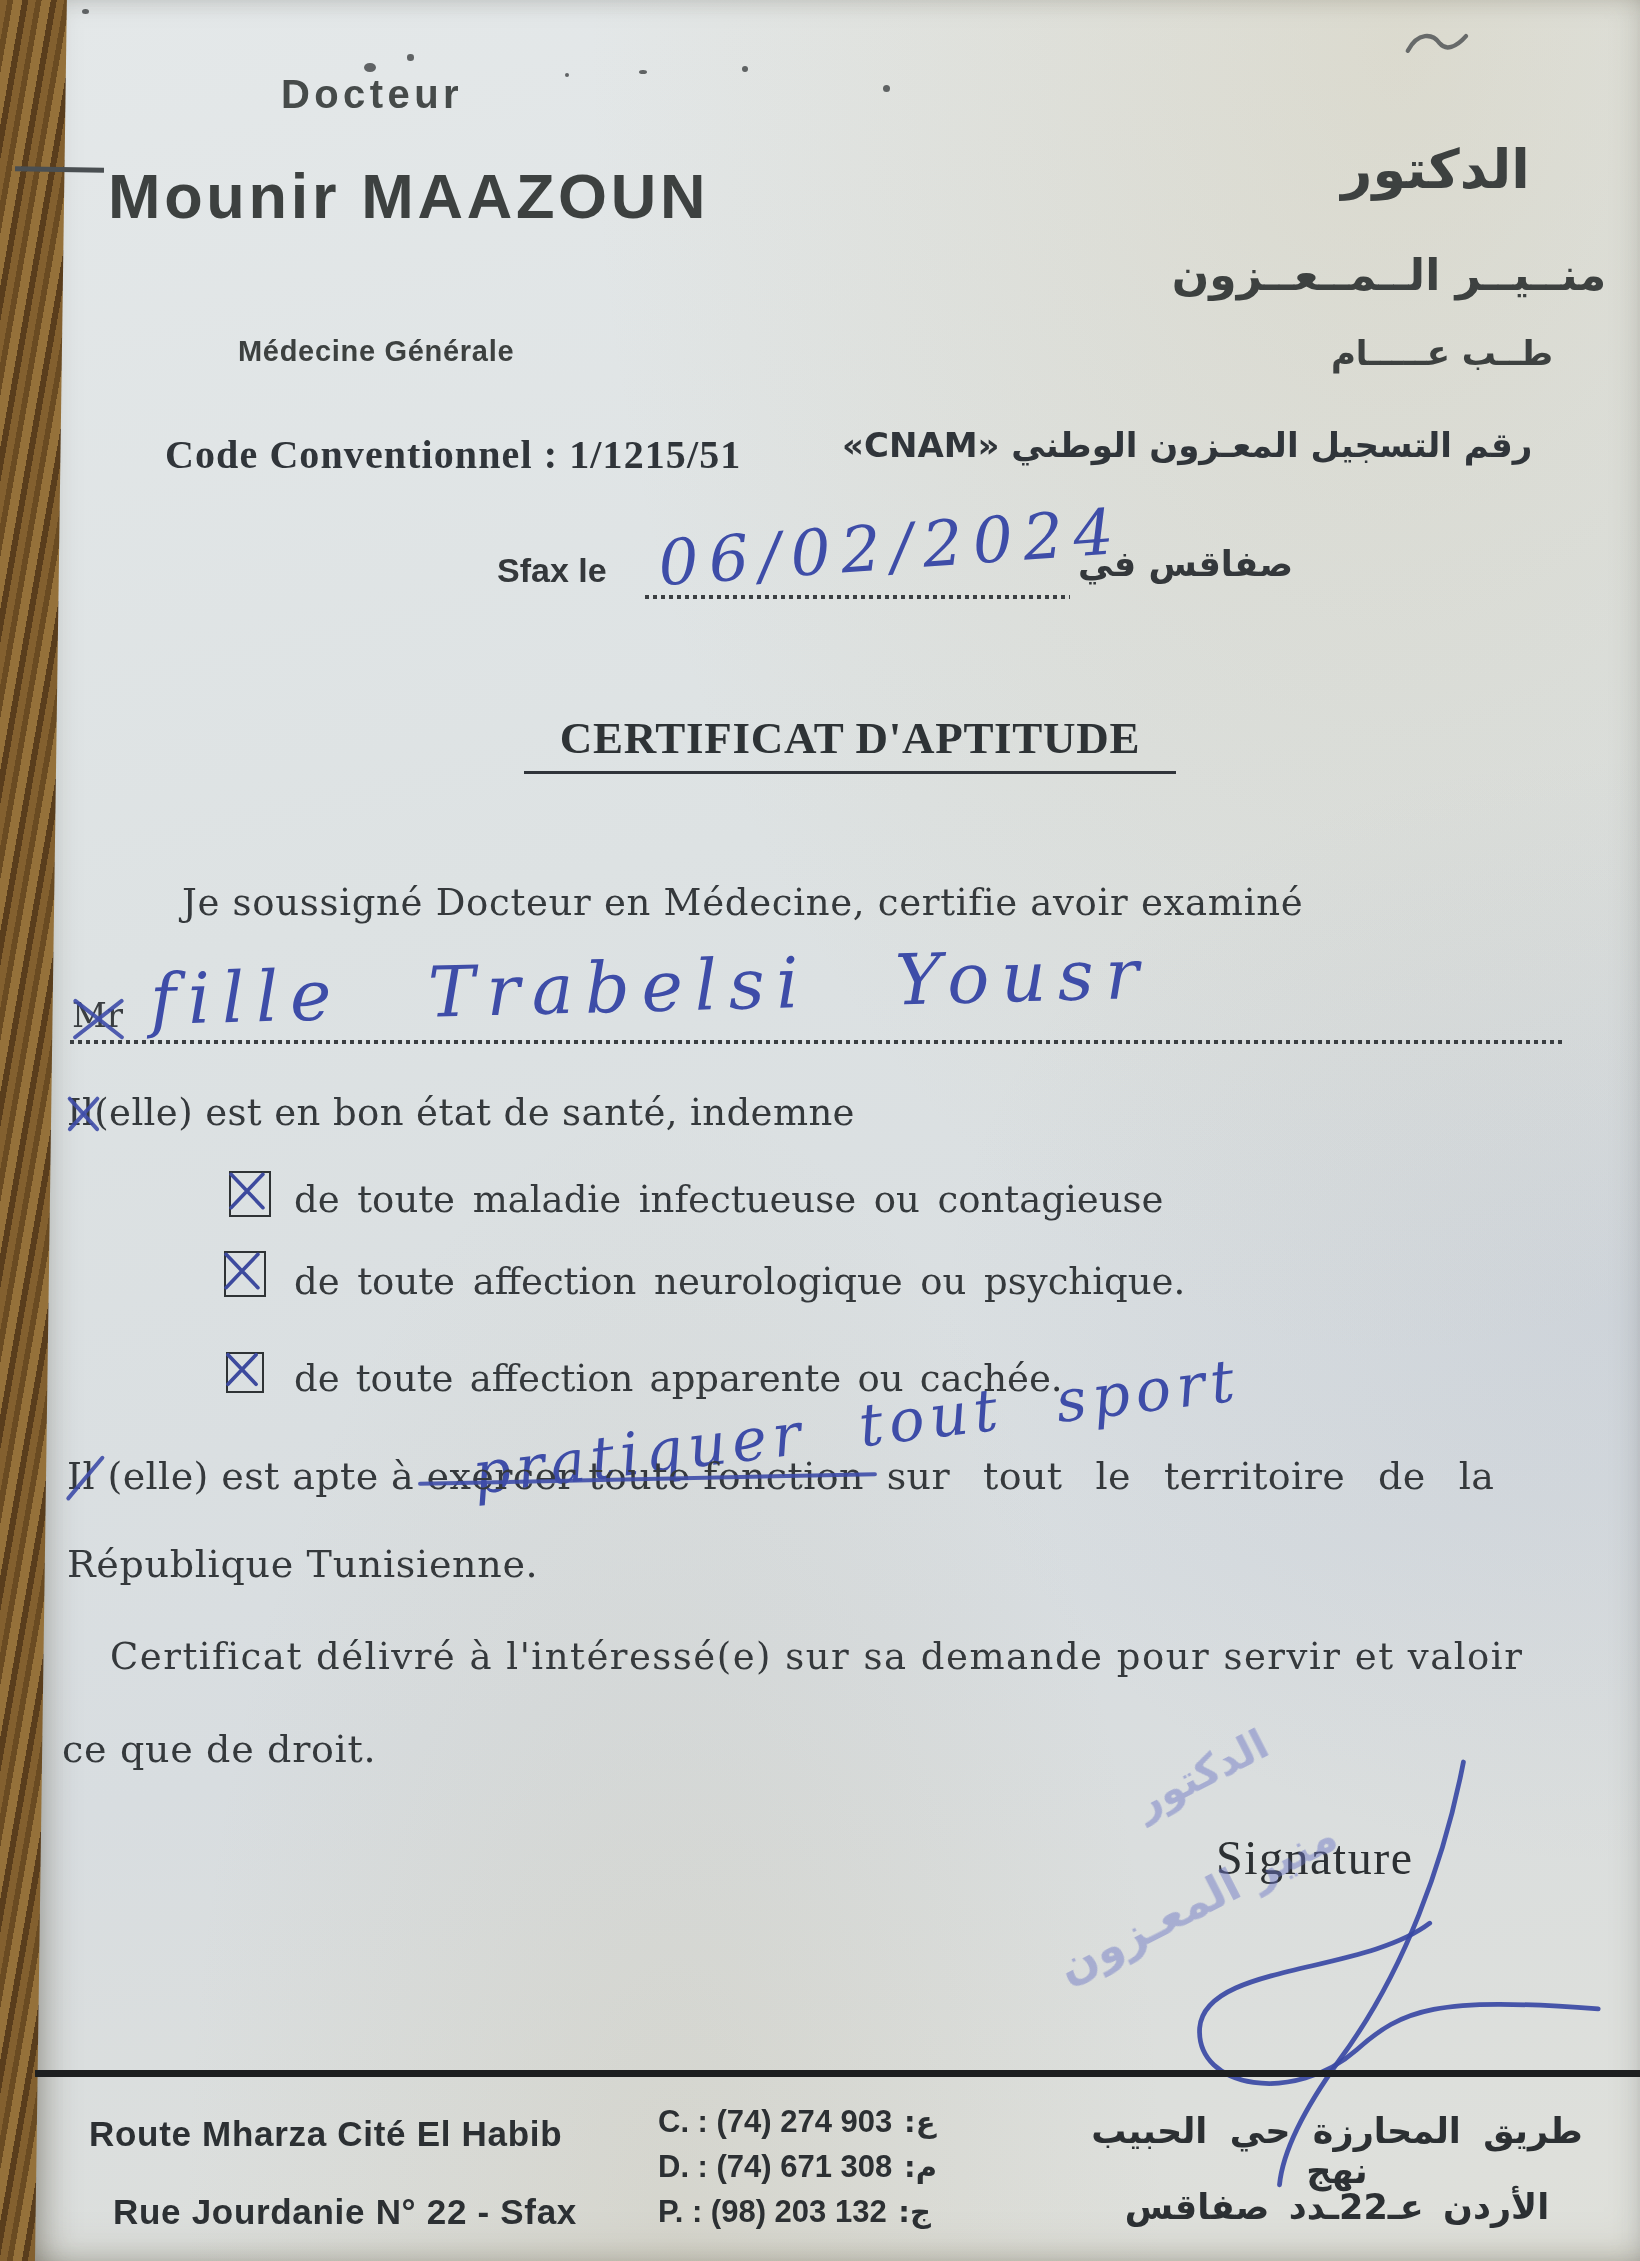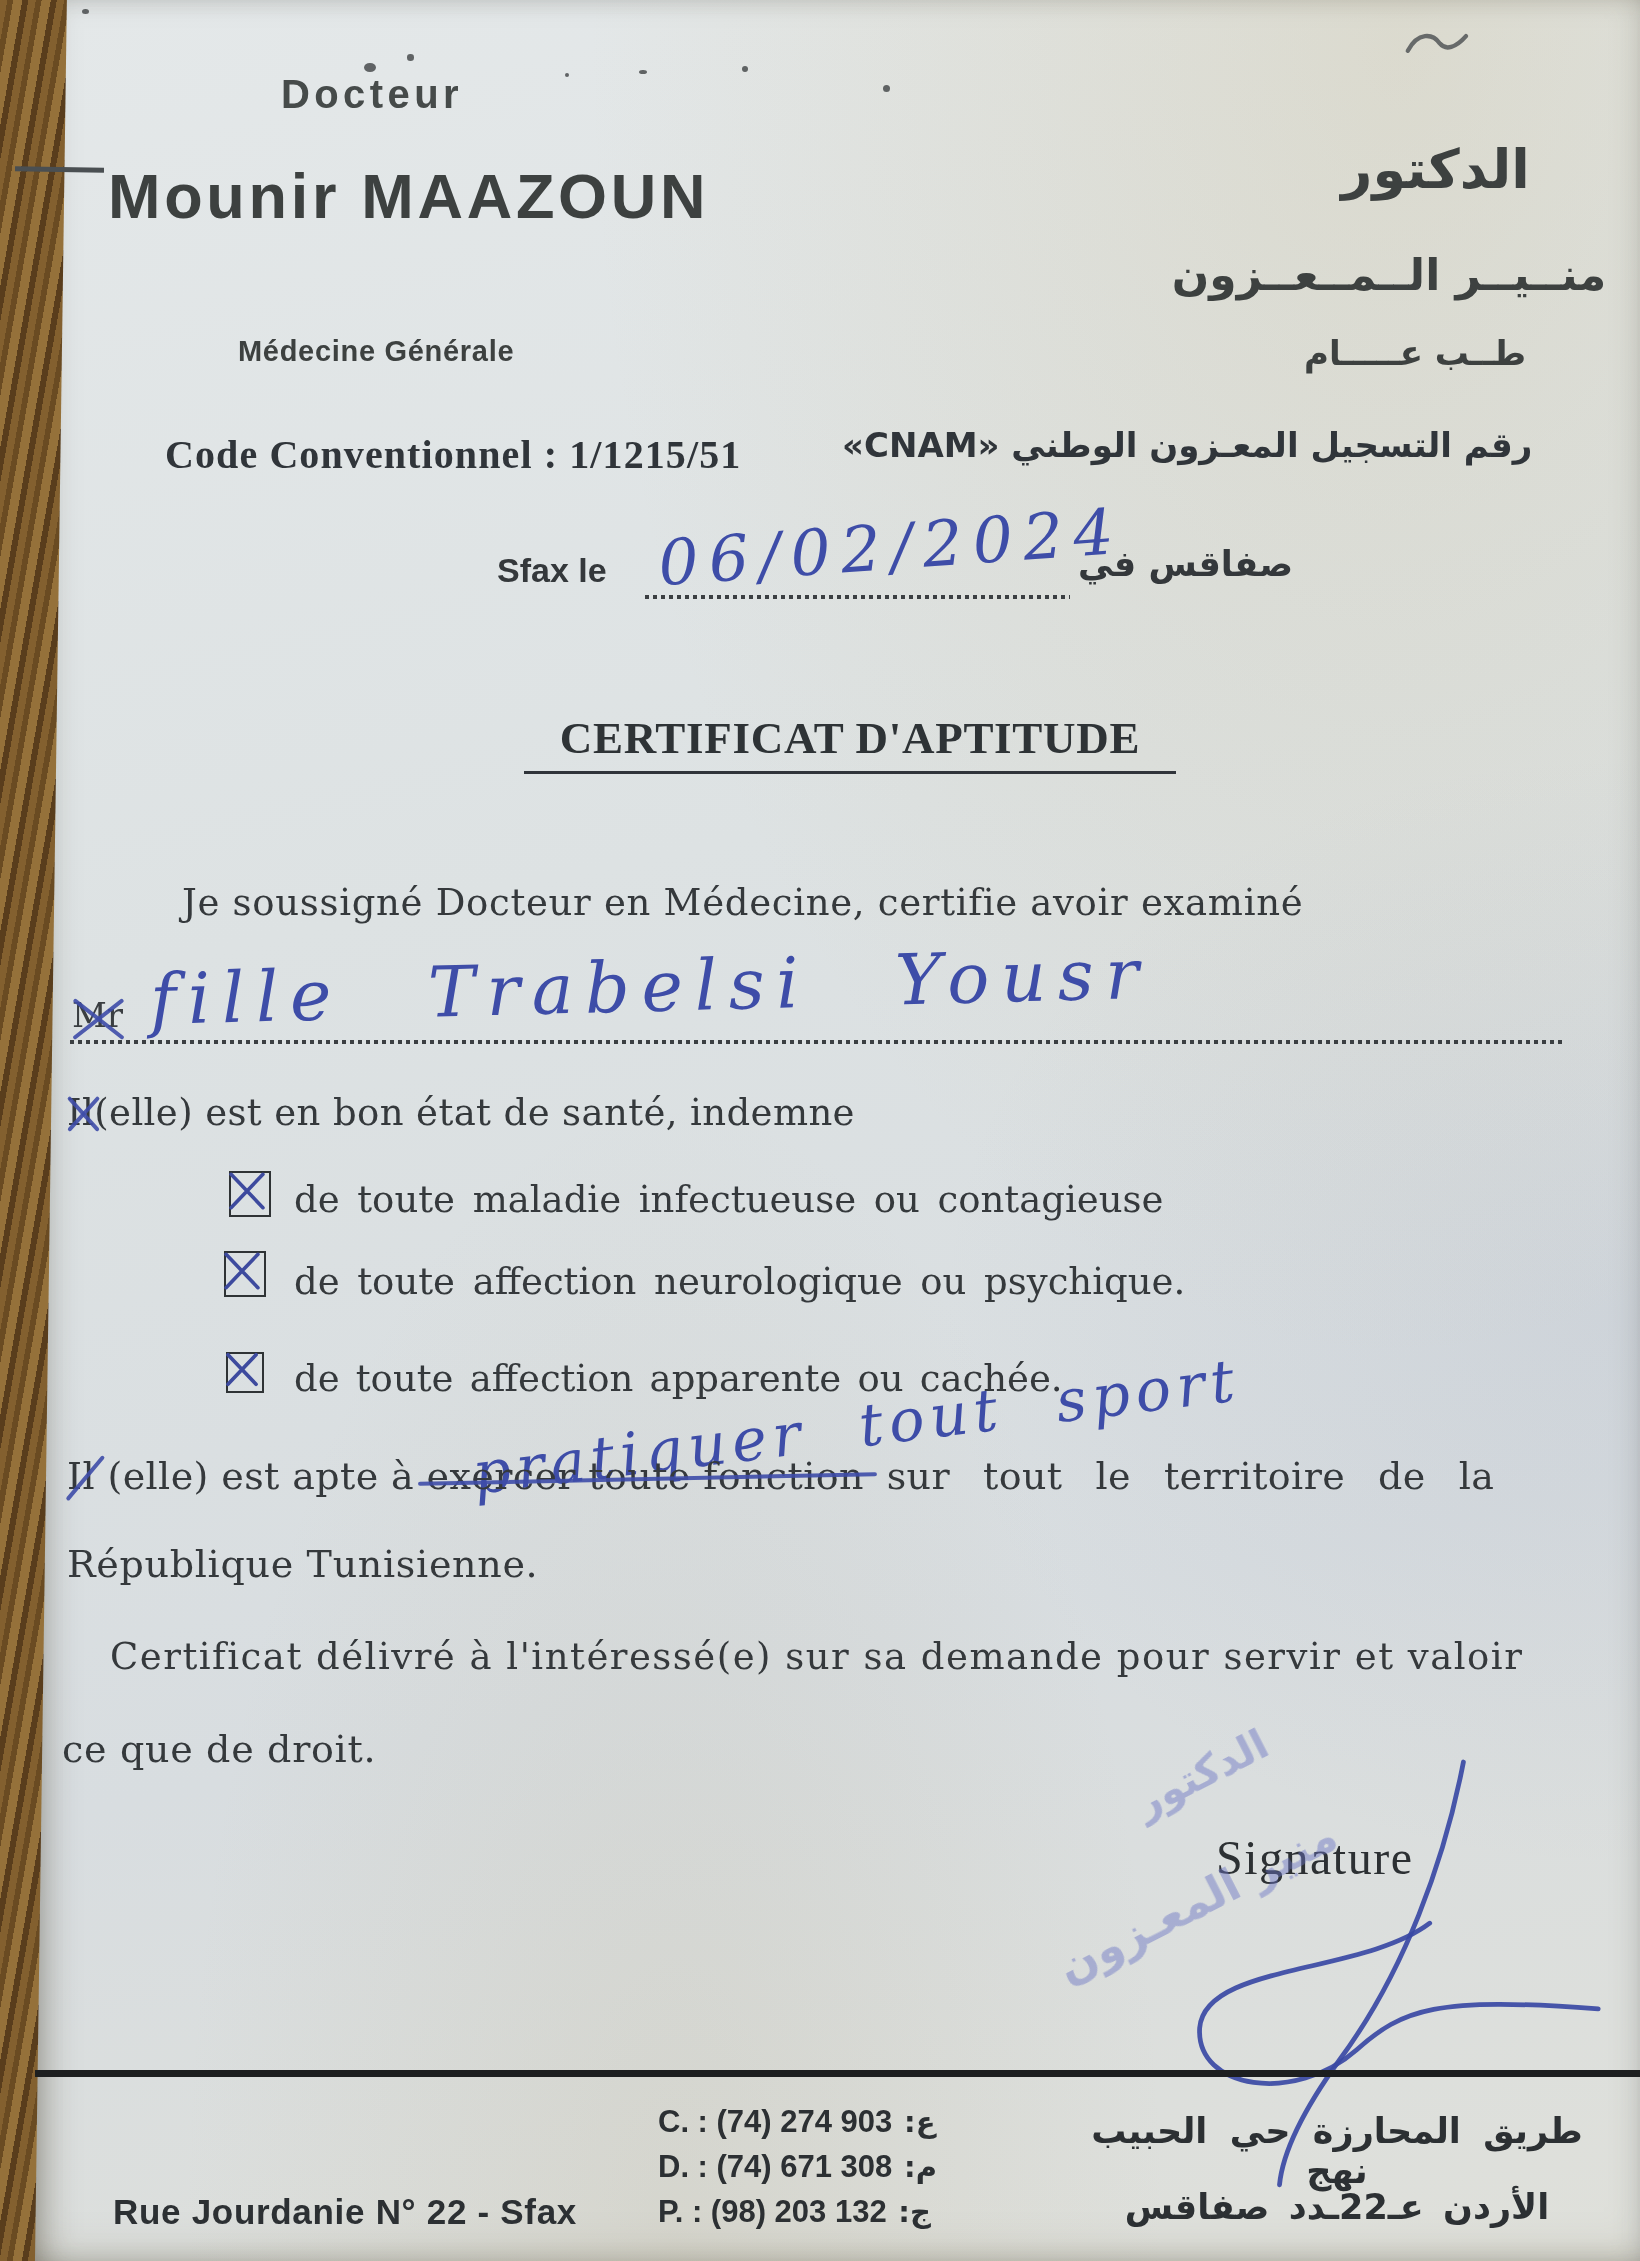--- a/index.html
+++ b/index.html
@@ -57,21 +57,21 @@
     <path d="M6 34 C 20 8, 40 10, 50 24 C 58 34, 72 30, 86 14" stroke="#4a4d50" stroke-width="6" fill="none" stroke-linecap="round" opacity=".8"></path>
   </svg>
   <div class="el" style="left:14.7px;top:167px;width:89px;height:5.1px;background:#4a4f52;transform:rotate(1deg);"></div>
 
   <div class="el sans" style="left:281px;top:72px;font-size:40px;font-weight:600;letter-spacing:4.4px;color:#464b4a;">Docteur</div>
   <div class="el sans" style="left:108px;top:160px;font-size:63px;font-weight:bold;letter-spacing:3.7px;color:#3d4140;">Mounir MAAZOUN</div>
   <div class="el sans" style="left:238px;top:335px;font-size:29px;font-weight:bold;letter-spacing:0.7px;color:#3d4140;">Médecine Générale</div>
 
   <div class="el ar" style="left:1311px;top:138px;width:249px;font-size:54px;font-weight:bold;text-align:center;color:#3d4140;">الدكتور</div>
   <div class="el ar" style="left:1140px;top:249px;width:498px;font-size:44px;font-weight:bold;text-align:center;color:#3d4140;">منــيــر الــمــعــزون</div>
-  <div class="el ar" style="left:1304px;top:333px;width:249px;font-size:34px;font-weight:bold;text-align:left;color:#3d4140;">طــب عـــــام</div>
+  <div class="el ar" style="left:1304px;top:333px;width:249px;font-size:34px;font-weight:bold;text-align:right;color:#3d4140;">طــب عـــــام</div>
 
   <div class="el serif" style="left:121px;top:431px;font-size:40px;font-weight:bold;letter-spacing:1.1px;color:#30353a;margin-left:44px;">Code Conventionnel : 1/1215/51</div>
   <div class="el ar" style="left:842px;top:425px;width:718px;font-size:34px;font-weight:bold;text-align:left;color:#30353a;">رقم التسجيل المعـزون الوطني «CNAM»</div>
 
   <div class="el sans" style="left:497px;top:551px;font-size:34px;font-weight:bold;color:#34383b;">Sfax le</div>
   <div class="el dotline" style="left:645px;top:595px;width:425px;"></div>
   <div class="el hand" style="left:658px;top:511px;font-size:63px;letter-spacing:10.3px;transform:rotate(-4deg);">06/02/2024</div>
   <div class="el ar" style="left:1073px;top:544px;width:220px;font-size:35px;font-weight:bold;color:#34383b;">صفاقس في</div>
 
   <div class="el serif" style="left:524px;top:712px;width:652px;text-align:center;font-size:45px;font-weight:bold;letter-spacing:0.7px;color:#2e3336;border-bottom:3.7px solid #30343a;padding-bottom:7.3px;">CERTIFICAT D'APTITUDE</div>
@@ -124,20 +124,21 @@
   <div class="stamp ar" style="left:974px;top:1787px;width:308px;font-size:41px;transform:rotate(-27deg);">الدكتور</div>
   <div class="stamp ar" style="left:890px;top:1912px;width:469px;font-size:45px;transform:rotate(-27deg);">منير المعـزون</div>
 
   <svg class="el" style="left:952px;top:1751px;" width="688" height="447" viewBox="0 0 939 610">
     <path d="M698 15 C 672 150, 618 300, 530 420 C 488 478, 452 540, 447 592" stroke="#3a49a4" stroke-width="6.5" fill="none" stroke-linecap="round" opacity=".92"></path>
     <path d="M652 235 C 560 305, 345 290, 338 378 C 333 462, 468 482, 552 408 C 615 352, 660 335, 882 352" stroke="#3a49a4" stroke-width="6.5" fill="none" stroke-linecap="round" opacity=".92"></path>
   </svg>
 
   <div class="el" style="left:35px;top:2070px;width:1605px;height:6.6px;background:#1d1f20;"></div>
 
+  <div class="el sans" style="left:89px;top:2114px;font-size:35px;font-weight:bold;letter-spacing:0.7px;color:#2c3033;">Route Mharza Cité El Habib</div>
   <div class="el sans" style="left:89px;top:2192px;font-size:35px;font-weight:bold;letter-spacing:0.7px;color:#2c3033;margin-left:24px;">Rue Jourdanie N° 22 - Sfax</div>
 
   <div class="el" style="left:658px;top:2104px;">
     <div class="ph-row">
       <span class="ph-fr">C. : (74) 274 903</span>
       <span class="ph-ar">:ع</span>
     </div>
     <div class="ph-row">
       <span class="ph-fr">D. : (74) 671 308</span>
       <span class="ph-ar">:م</span>

